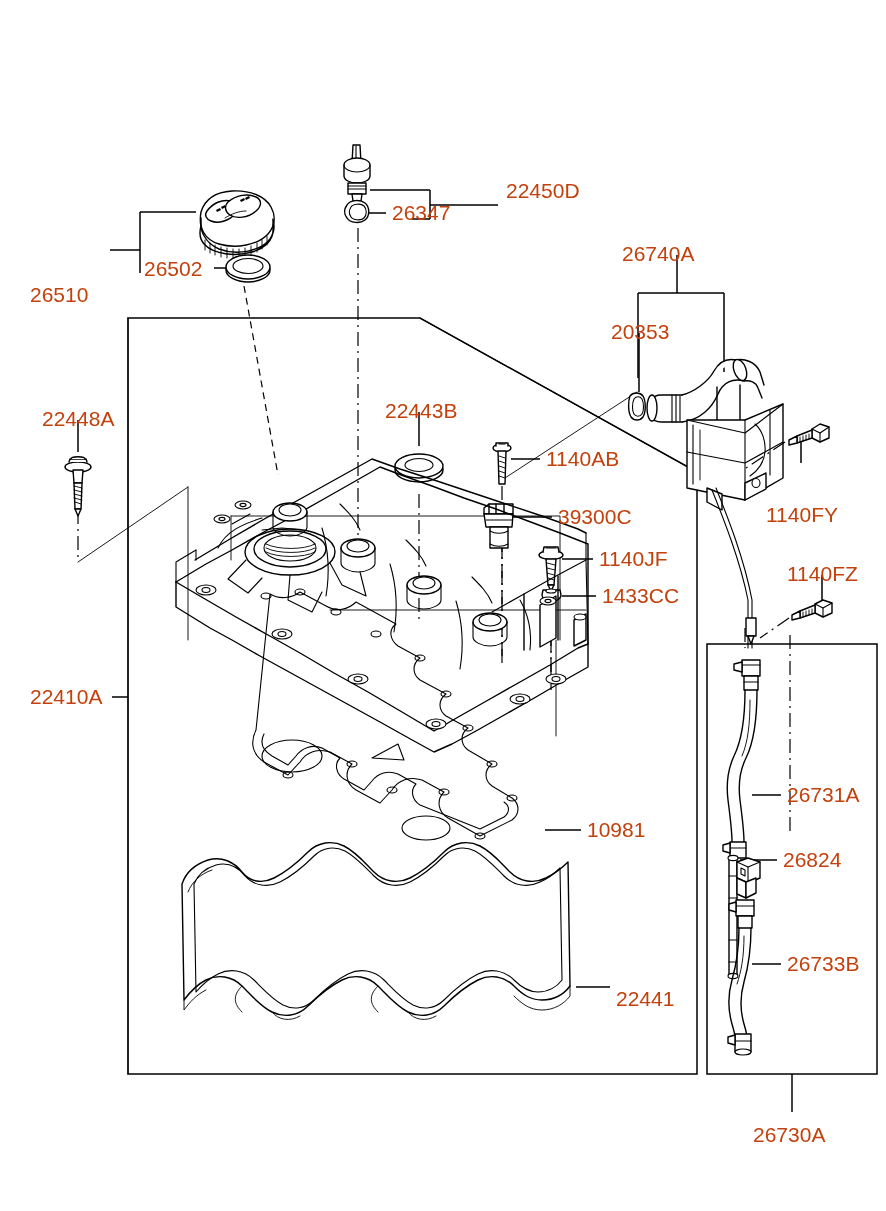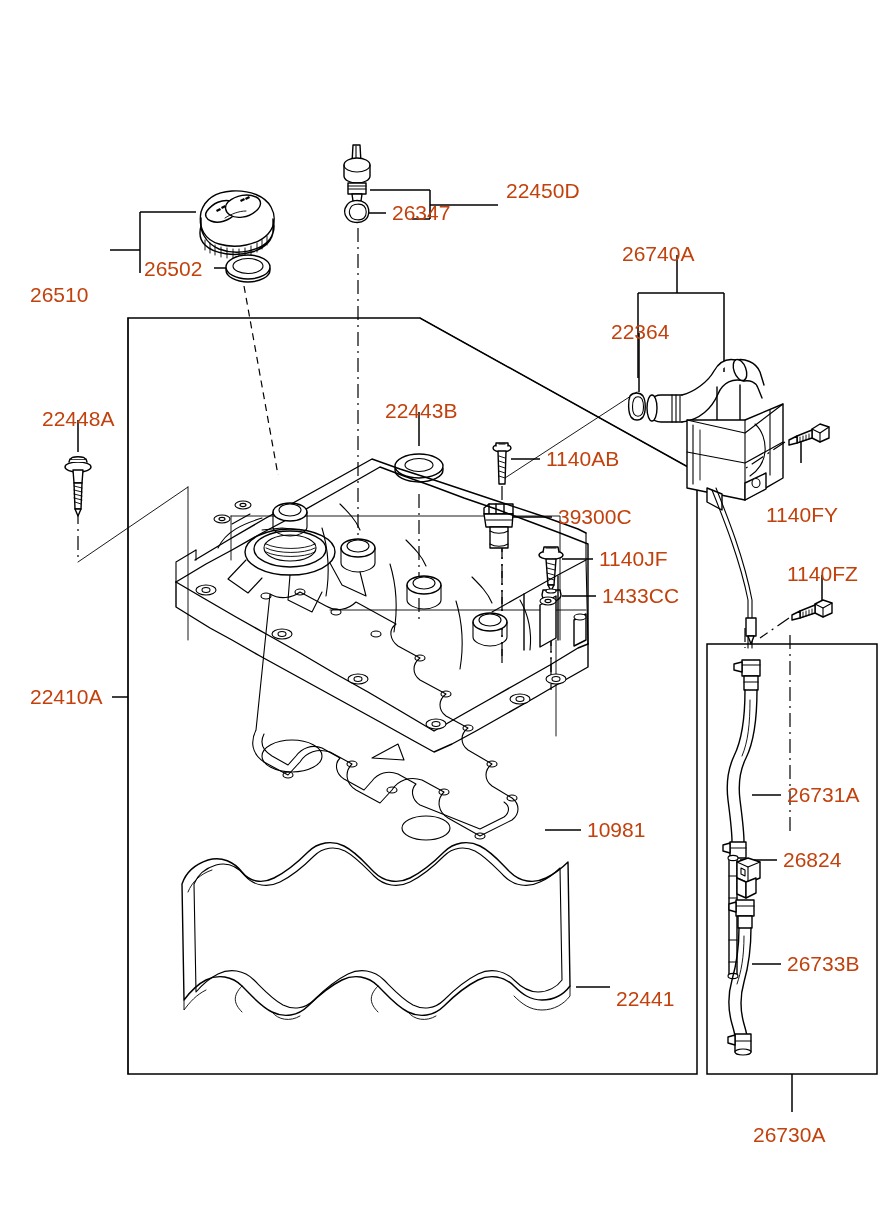--- a/index.html
+++ b/index.html
@@ -618,21 +618,21 @@
     <ellipse class="thinf" cx="743" cy="1052" rx="8" ry="3"></ellipse>
   </g>
 
 </svg>
 
 <div class="lbl" style="left:30px;  top:256px;margin-top:28px;">26510</div>
 <div class="lbl" style="left:144px; top:258px;">26502</div>
 <div class="lbl" style="left:506px; top:180px;">22450D</div>
 <div class="lbl" style="left:392px; top:202px;text-align:right;">26347</div>
 <div class="lbl" style="left:622px; top:243px;">26740A</div>
-<div class="lbl" style="left:611px; top:321px;">22364</div>
+<div class="lbl" style="left:611px; top:321px;">20353</div>
 <div class="lbl" style="left:42px;  top:408px;">22448A</div>
 <div class="lbl" style="left:385px; top:400px;">22443B</div>
 <div class="lbl" style="left:546px; top:448px;">1140AB</div>
 <div class="lbl" style="left:766px; top:475px;margin-top:29px;">1140FY</div>
 <div class="lbl" style="left:558px; top:506px;">39300C</div>
 <div class="lbl" style="left:599px; top:548px;">1140JF</div>
 <div class="lbl" style="left:602px; top:585px;">1433CC</div>
 <div class="lbl" style="left:787px; top:563px;">1140FZ</div>
 <div class="lbl" style="left:30px;  top:686px;">22410A</div>
 <div class="lbl" style="left:587px; top:819px;">10981</div>

